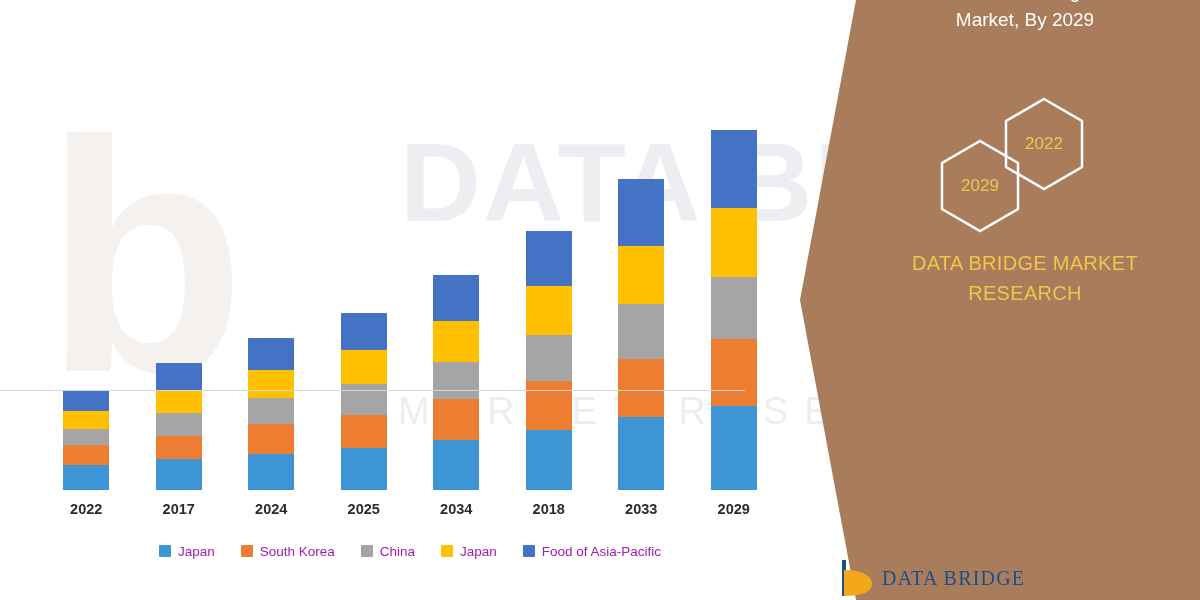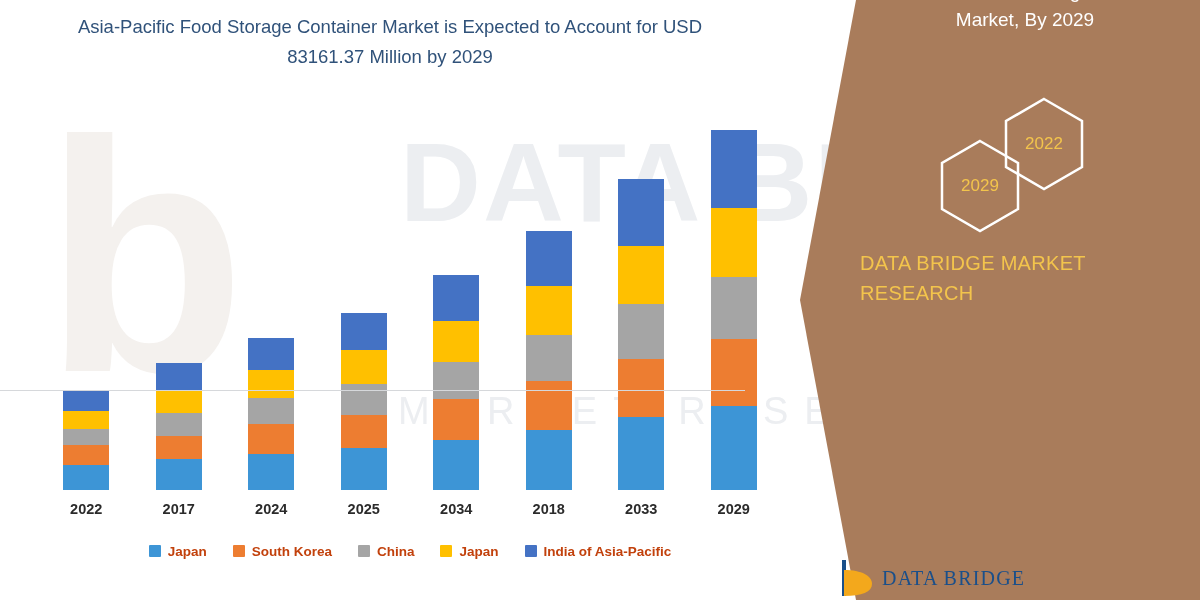--- a/index.html
+++ b/index.html
@@ -31,21 +31,21 @@
     text-align: center;
     color: #ffffff;
     font-size: 19px;
     line-height: 28px;
     font-weight: 400;
   }
   .panel-brand {
     position: absolute;
     top: 248px; left: 60px;
     width: 330px;
-    text-align: left;
+    text-align: center;
     color: #f3c44c;
     font-size: 20px;
     line-height: 30px;
     letter-spacing: 0.3px;
   }
   .hexwrap { position: absolute; top: 96px; left: 130px; width: 240px; height: 120px; }
   .hex {
     position: absolute;
     width: 84px; height: 96px;
     display: flex; align-items: center; justify-content: center;
@@ -151,21 +151,21 @@
     left: 40px; top: 538px;
     width: 740px; height: 26px;
     display: flex;
     align-items: center;
     justify-content: center;
     gap: 26px;
     z-index: 3;
   }
   .legend-item { display: flex; align-items: center; gap: 7px; }
   .legend-swatch { width: 12px; height: 12px; border-radius: 1px; }
-  .legend-label { font-size: 13.5px; font-weight: 700; color: #c2410c; }
+  .legend-label { font-size: 13.5px; font-weight: 400; color: #a21caf; }
 
   
   .logo {
     position: absolute;
     left: 840px; top: 558px;
     display: flex; align-items: center; gap: 8px;
     z-index: 5;
   }
   .logo-mark { width: 34px; height: 40px; }
   .logo-text {
@@ -177,21 +177,20 @@
 </style>
 </head>
 <body>
 
 <div id="root">
 
   <div class="wm-b">b</div>
   <div class="wm-data-bridge">DATA BRIDGE</div>
   <div class="wm-market-research">MARKET RESEARCH</div>
 
-  <div class="chart-title">Asia-Pacific Food Storage Container Market is Expected to Account for USD 83161.37 Million by 2029</div>
 
   <div class="plot">
     <div class="bars" id="bars">
         <div class="bar-col">
           <div class="seg" style="height: 20.9302px; background: rgb(68, 114, 196);"></div>
           <div class="seg" style="height: 18.1395px; background: rgb(255, 192, 0);"></div>
           <div class="seg" style="height: 16.7442px; background: rgb(165, 165, 165);"></div>
           <div class="seg" style="height: 19.5349px; background: rgb(237, 125, 49);"></div>
           <div class="seg" style="height: 25.1163px; background: rgb(61, 149, 214);"></div>
         </div>
@@ -271,21 +270,21 @@
       <div class="legend-item">
         <span class="legend-swatch" style="background: rgb(165, 165, 165);"></span>
         <span class="legend-label">China</span>
       </div>
       <div class="legend-item">
         <span class="legend-swatch" style="background: rgb(255, 192, 0);"></span>
         <span class="legend-label">Japan</span>
       </div>
       <div class="legend-item">
         <span class="legend-swatch" style="background: rgb(68, 114, 196);"></span>
-        <span class="legend-label">India of Asia-Pacific</span>
+        <span class="legend-label">Food of Asia-Pacific</span>
       </div>
     </div>
 
   <div class="right-panel">
     <div class="panel-title">Asia-Pacific Food Storage Container Market, By 2029</div>
     <div class="hexwrap">
       <div class="hex hex-2029">
         <svg width="84" height="96" viewBox="0 0 84 96">
           <polygon points="42,3 80,25 80,71 42,93 4,71 4,25" fill="none" stroke="#ffffff" stroke-width="2.5"></polygon>
         </svg>

